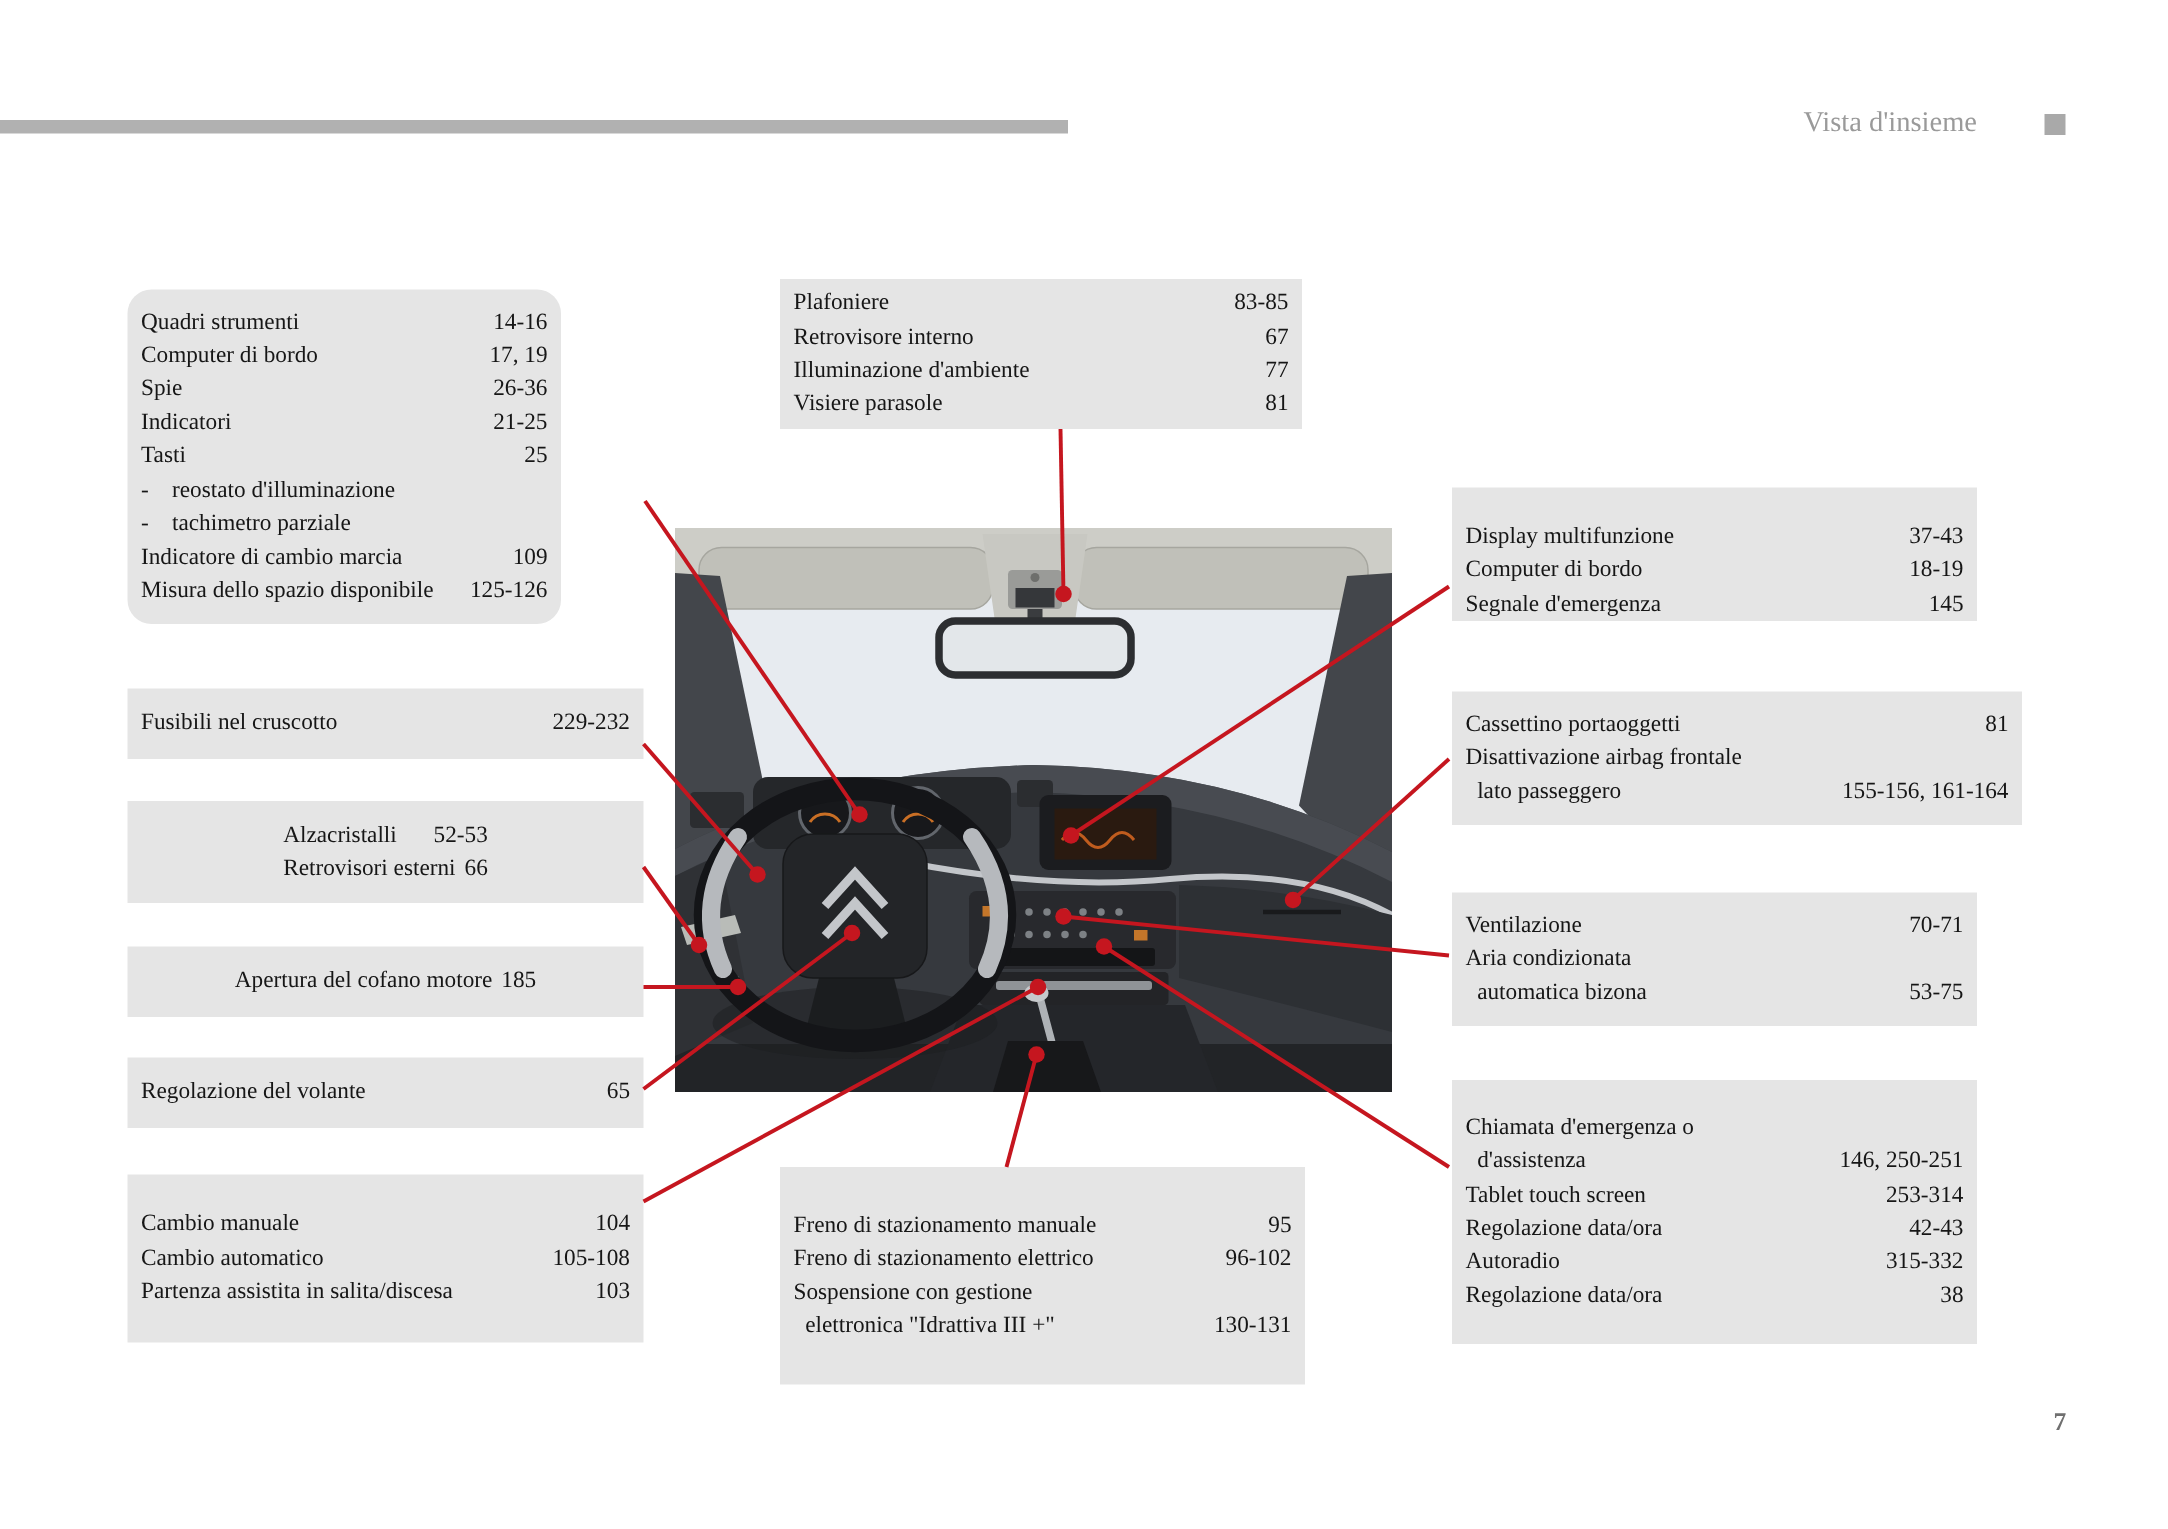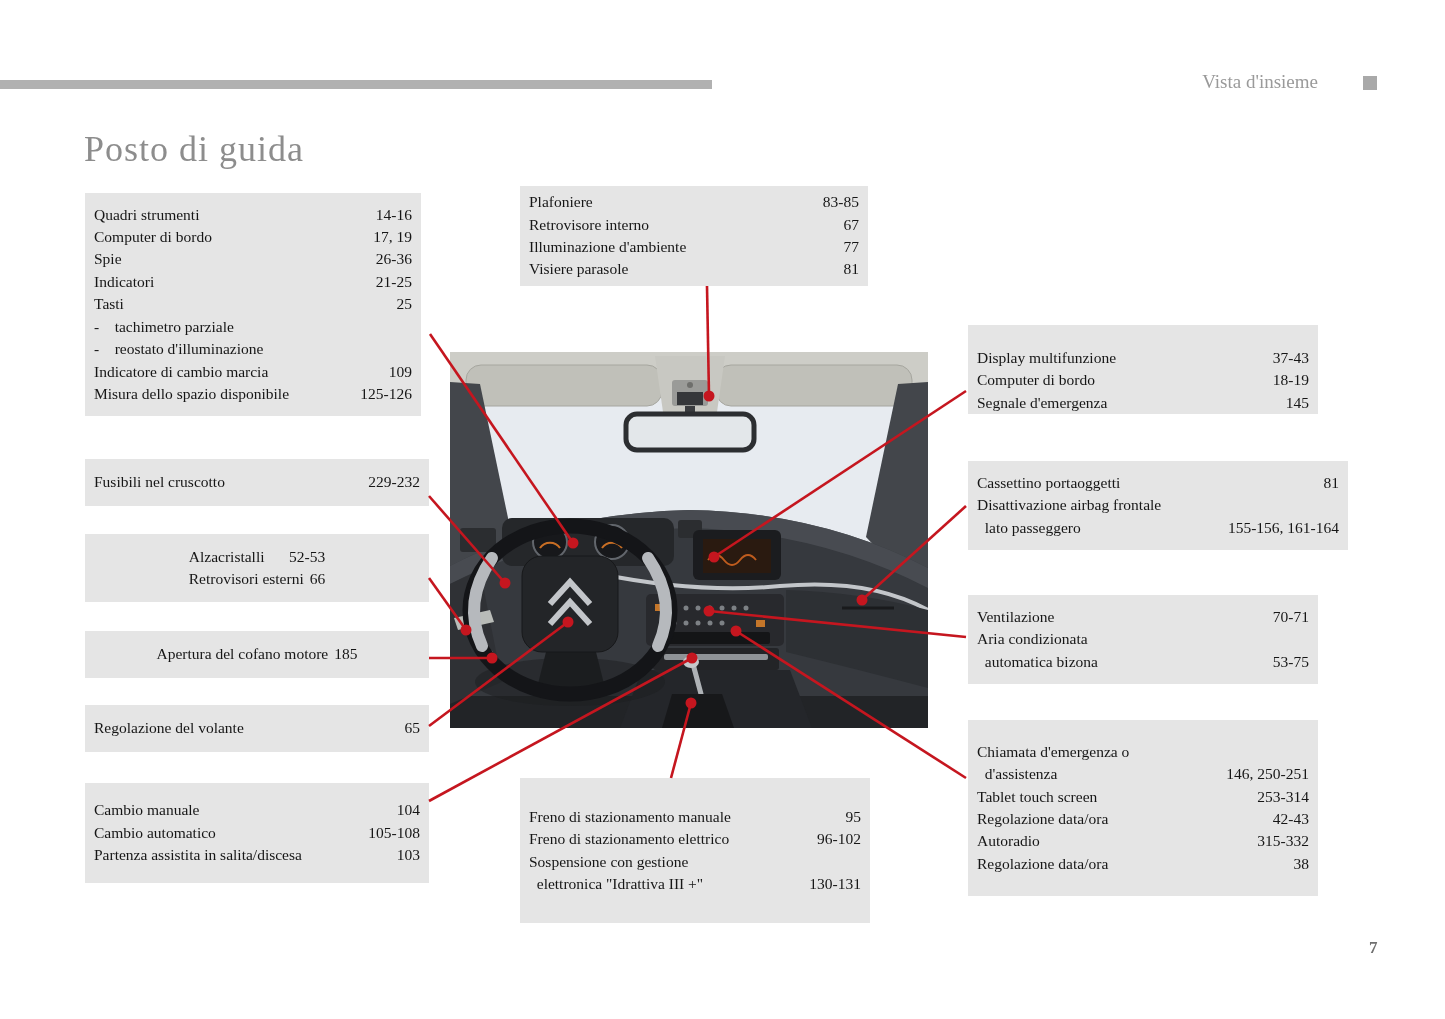--- a/index.html
+++ b/index.html
@@ -16,45 +16,44 @@
   .box{
     position:absolute;background:#e5e5e5;color:#161616;
     font-size:15.5px;box-sizing:border-box;
     display:flex;flex-direction:column;justify-content:center;
     padding:0 9px;
   }
   .row{display:flex;line-height:22.4px;}
   .lbl{flex:1;white-space:pre-wrap;}
   .pg{white-space:nowrap;padding-left:6px;text-align:right;}
 
-  .box-instruments{left:85px;top:193px;width:336px;height:223px;}
+  .box-instruments{left:85px;top:193px;width:289px;height:223px;border-radius:16px;}
   .box-fuses{left:85px;top:459px;width:344px;height:47px;}
   .box-windows{left:85px;top:534px;width:344px;height:68px;align-items:center;}
   .box-hood{left:85px;top:631px;width:344px;height:47px;align-items:center;}
   .box-steering{left:85px;top:705px;width:344px;height:47px;}
-  .box-gearbox{left:85px;top:783px;width:344px;height:100px;}
+  .box-gearbox{left:85px;top:783px;width:344px;height:112px;}
   .box-ceiling{left:520px;top:186px;width:348px;height:100px;}
   .box-parking{left:520px;top:778px;width:350px;height:145px;}
   .box-display{left:968px;top:325px;width:350px;height:89px;justify-content:flex-end;}
   .box-glovebox{left:968px;top:461px;width:380px;height:89px;}
   .box-ventilation{left:968px;top:595px;width:350px;height:89px;}
   .box-emergency{left:968px;top:720px;width:350px;height:176px;}
 
   .photo{position:absolute;left:450px;top:352px;width:478px;height:376px;}
   .overlay{position:absolute;left:0;top:0;width:1445px;height:1019px;pointer-events:none;}
 </style>
 </head>
 <body>
 
 <div class="page">
 
   <div class="topbar"></div>
   <div class="section-label">Vista d'insieme</div>
   <div class="section-square"></div>
-  <div class="page-title">Posto di guida</div>
   <div class="page-number">7</div>
 
   <div class="box box-instruments">
     <div>
         <div class="row">
         <span class="lbl">Quadri strumenti</span>
         <span class="pg">14-16</span>
       </div>
         <div class="row">
         <span class="lbl">Computer di bordo</span>
@@ -66,25 +65,25 @@
       </div>
         <div class="row">
         <span class="lbl">Indicatori</span>
         <span class="pg">21-25</span>
       </div>
         <div class="row">
         <span class="lbl">Tasti</span>
         <span class="pg">25</span>
       </div>
         <div class="row">
+        <span class="lbl">-    reostato d'illuminazione</span>
+        <span class="pg"></span>
+      </div>
+        <div class="row">
         <span class="lbl">-    tachimetro parziale</span>
-        <span class="pg"></span>
-      </div>
-        <div class="row">
-        <span class="lbl">-    reostato d'illuminazione</span>
         <span class="pg"></span>
       </div>
         <div class="row">
         <span class="lbl">Indicatore di cambio marcia</span>
         <span class="pg">109</span>
       </div>
         <div class="row">
         <span class="lbl">Misura dello spazio disponibile</span>
         <span class="pg">125-126</span>
       </div>

